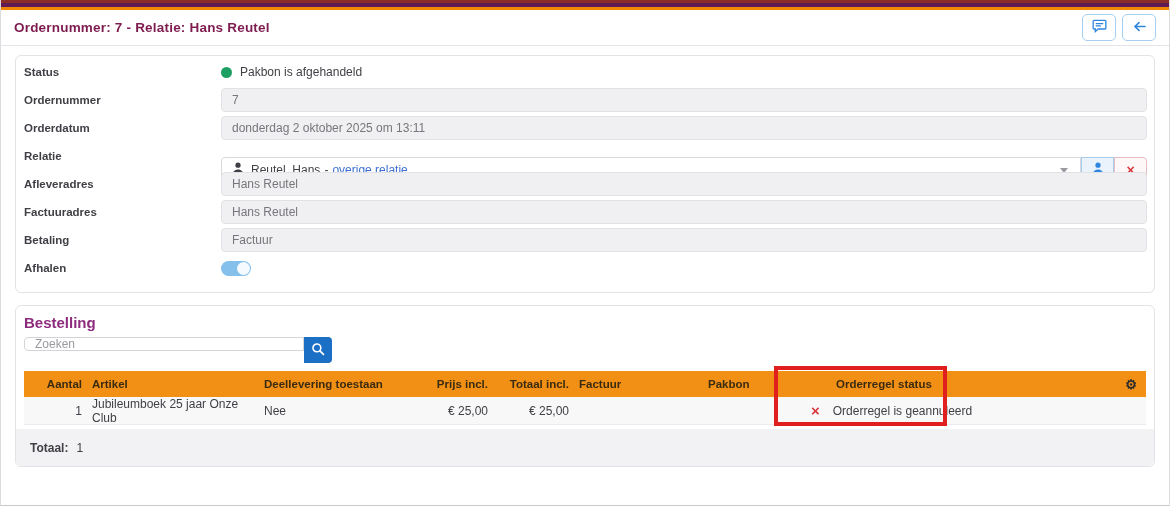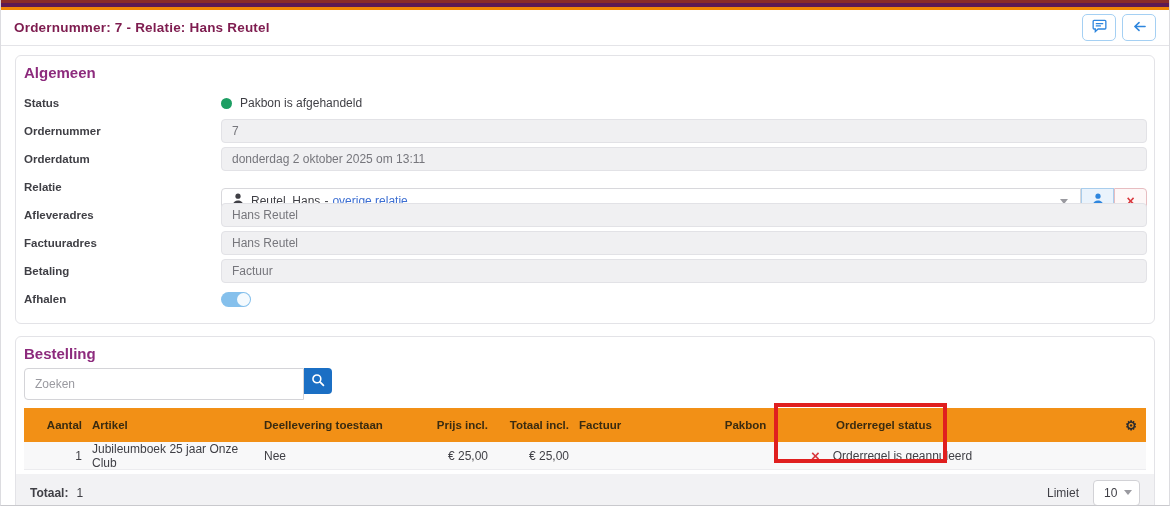--- a/index.html
+++ b/index.html
@@ -110,53 +110,53 @@
     background: #85c0ec; position: relative; cursor: pointer;
   }
   .toggle::after {
     content: ''; position: absolute; right: 1px; top: 1px;
     width: 13px; height: 13px; border-radius: 50%; background: #f4fafe;
   }
 
   
   .search-row { display: flex; margin: 2px 8px 8px; }
   .search-input {
-    width: 280px; height: 32px;
+    width: 280px; height: 14px;
     border: 1px solid #d4d4d8; border-radius: 4px 0 0 4px;
     padding: 0 10px; font-size: 12px; color: #3f3f45;
     font-family: "Liberation Sans", sans-serif;
     outline: none;
   }
   .search-input::placeholder { color: #9a9aa0; }
   .search-btn {
     width: 28px; height: 26px; border: none;
     background: #1b6fc4; border-radius: 0 4px 4px 0;
     display: flex; align-items: center; justify-content: center;
     cursor: pointer;
   }
 
   .otable { margin: 0 8px; font-size: 12px; position: relative; }
   .thead {
     display: flex; align-items: center;
-    background: #f29016; height: 34px;
+    background: #f29016; height: 26px;
     font-weight: bold; color: #3a2b10; font-size: 11.5px;
   }
   .trow {
     display: flex; align-items: center;
     background: #f8f8f9; height: 28px;
     border-bottom: 1px solid #ececef;
     color: #3f3f45;
   }
   .c-aantal  { flex: 0 0 58px;  text-align: right; }
   .c-artikel { flex: 0 0 158px; padding-left: 10px; }
   .c-deel    { flex: 0 0 170px; margin-left: 24px; }
   .c-prijs   { flex: 0 0 54px;  text-align: right; }
   .c-totaal  { flex: 0 0 81px;  text-align: right; }
   .c-factuur { flex: 0 0 139px; padding-left: 10px; }
-  .c-pakbon  { flex: 0 0 75px;  text-align: center; }
+  .c-pakbon  { flex: 0 0 75px;  text-align: left; }
   .c-status  { flex: 0 0 250px; }
   .thead .c-status { padding-left: 53px; }
   .trow .c-status  { padding-left: 28px; display: flex; align-items: center; }
   .c-gear { flex: 1; display: flex; justify-content: flex-end; padding-right: 9px; }
   .x-mark { color: #d9383e; font-size: 15px; font-weight: bold; margin-right: 13px; line-height: 1; }
   .gear { font-size: 13px; color: #2b2b2e; cursor: pointer; line-height: 1; }
 
   .highlight-box {
     position: absolute;
     left: 750px; top: -5px;
@@ -212,21 +212,20 @@
             <path d="M14 7H3M7.5 2.8 3 7l4.5 4.2" fill="none" stroke="#2e86de" stroke-width="1.7" stroke-linecap="round" stroke-linejoin="round"></path>
           </svg>
       </span>
     </div>
   </div>
 </div>
 
 <div class="content">
 
   <div class="panel">
-    <div class="panel-title">Algemeen</div>
     <div class="form-area">
 
       <div class="field-row">
         <div class="field-label">Status</div>
         <div class="field-value">
           <span class="status-dot"></span>
           <span class="status-text">Pakbon is afgehandeld</span>
         </div>
       </div>
 
@@ -352,23 +351,16 @@
       </div>
 
       <div class="highlight-box"></div>
     </div>
 
     <div class="table-footer">
       <div class="total-wrap">
         <span class="total-label">Totaal:</span>
         <span>1</span>
       </div>
-      <div class="limit-wrap">
-        <span>Limiet</span>
-        <div class="limit-select">
-          <span>10</span>
-          <span class="caret"></span>
-        </div>
-      </div>
     </div>
   </div>
 
 </div>
 
 </body></html>

